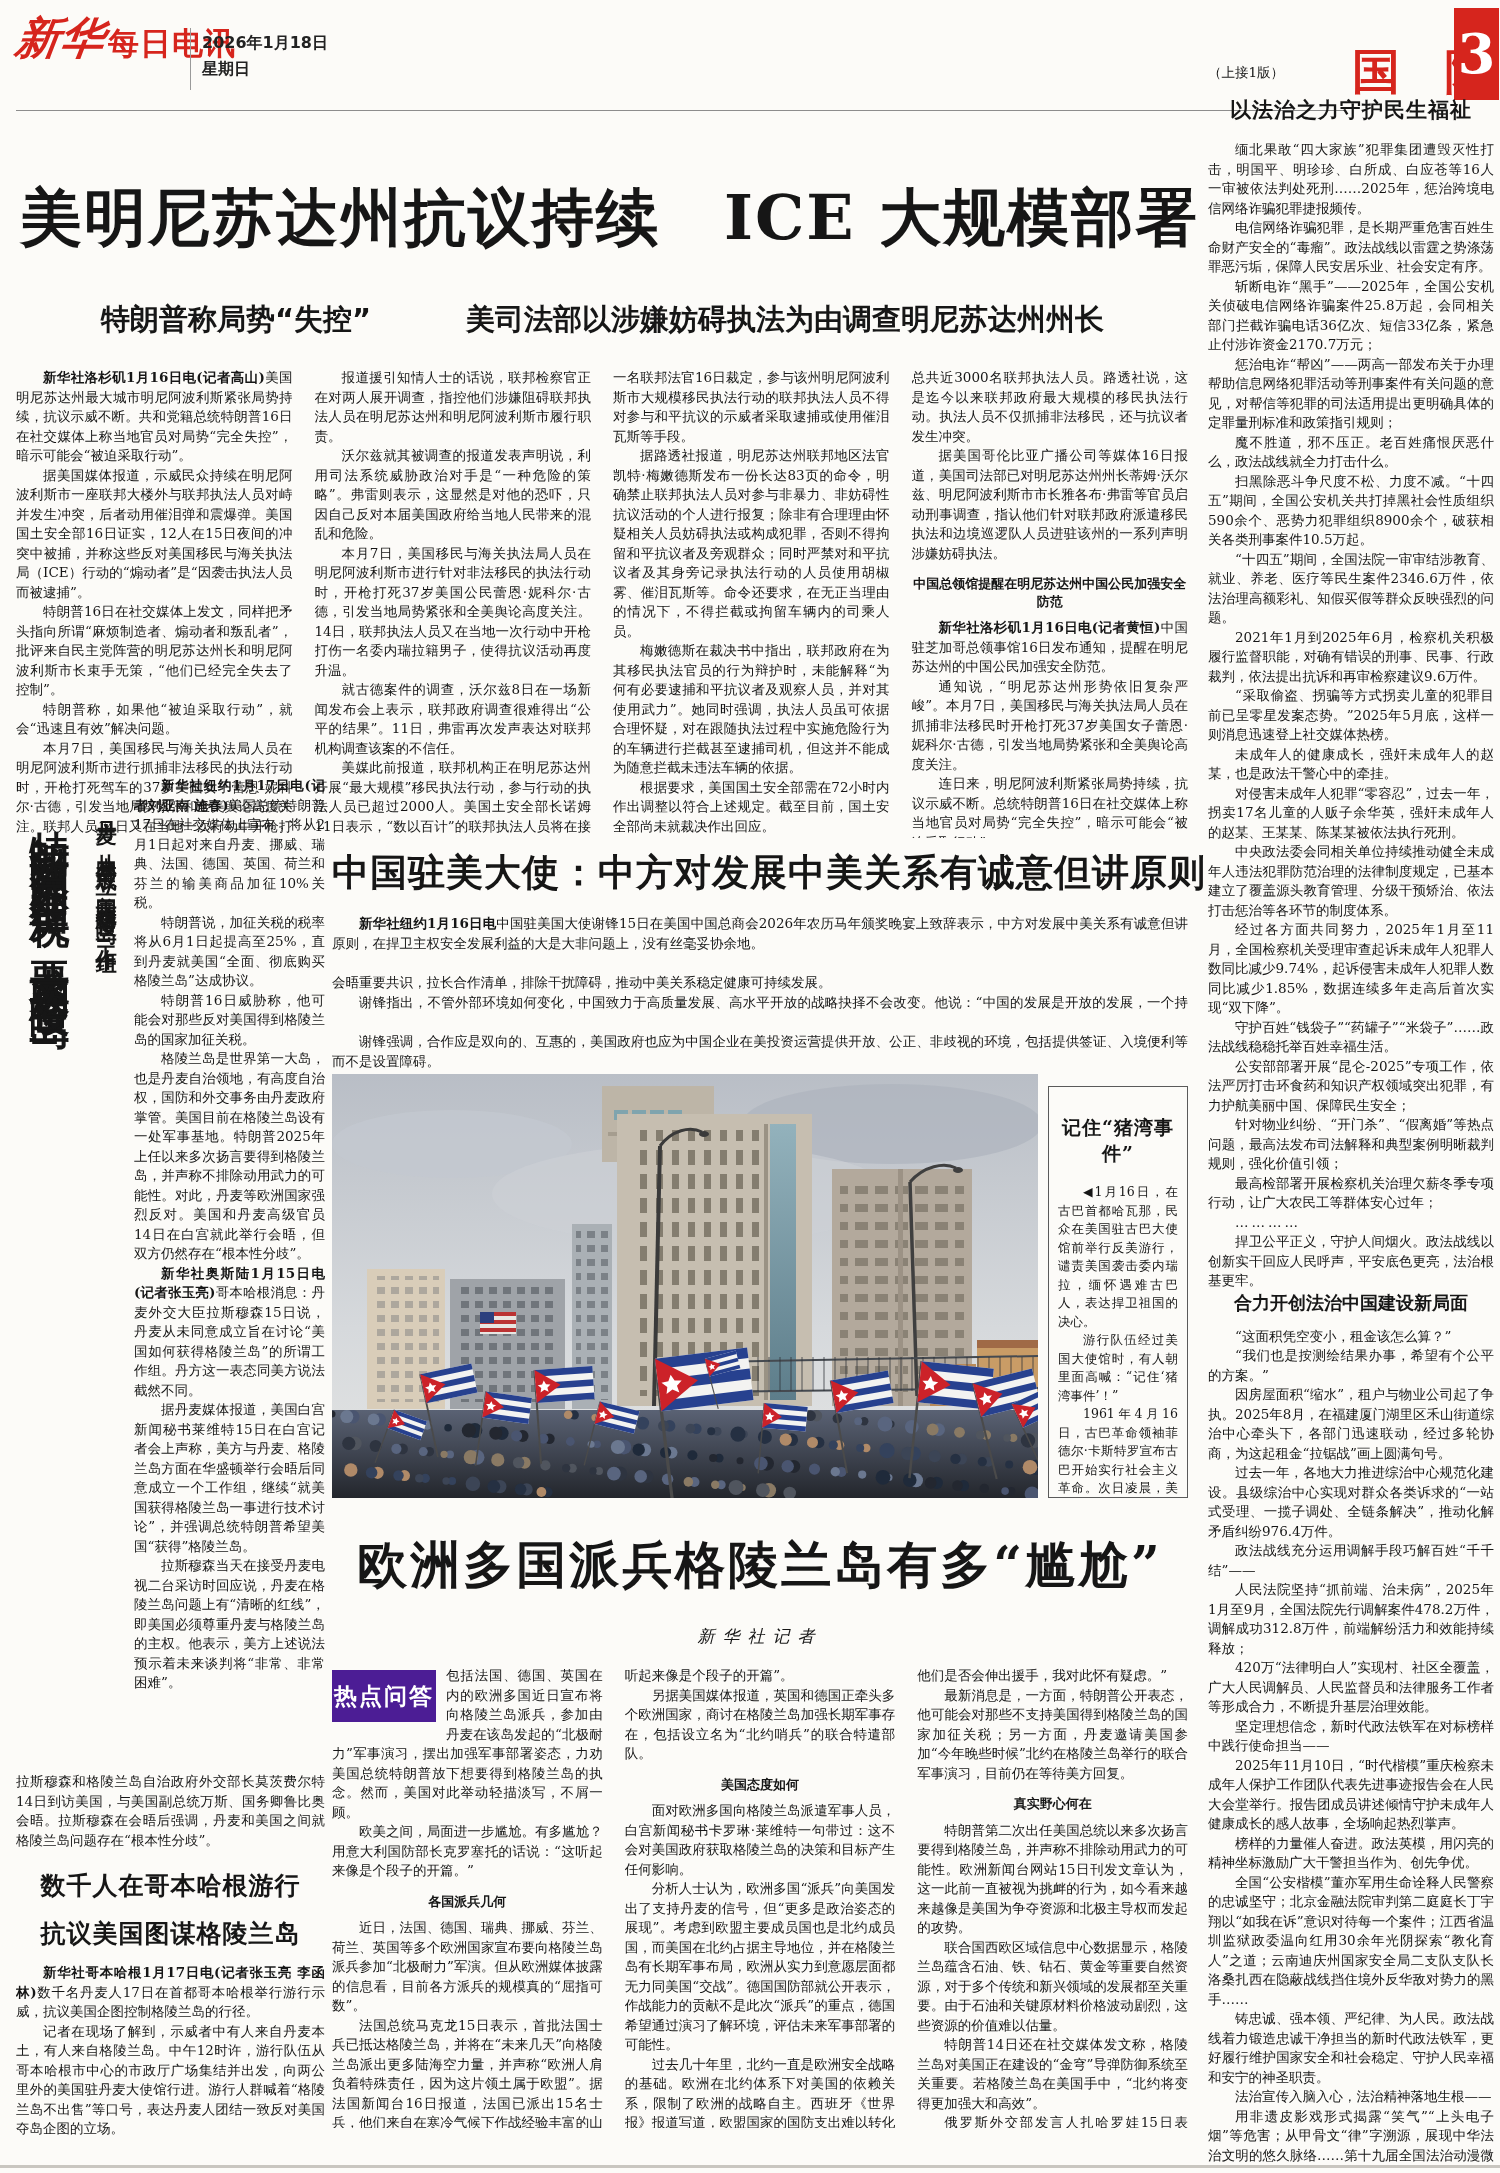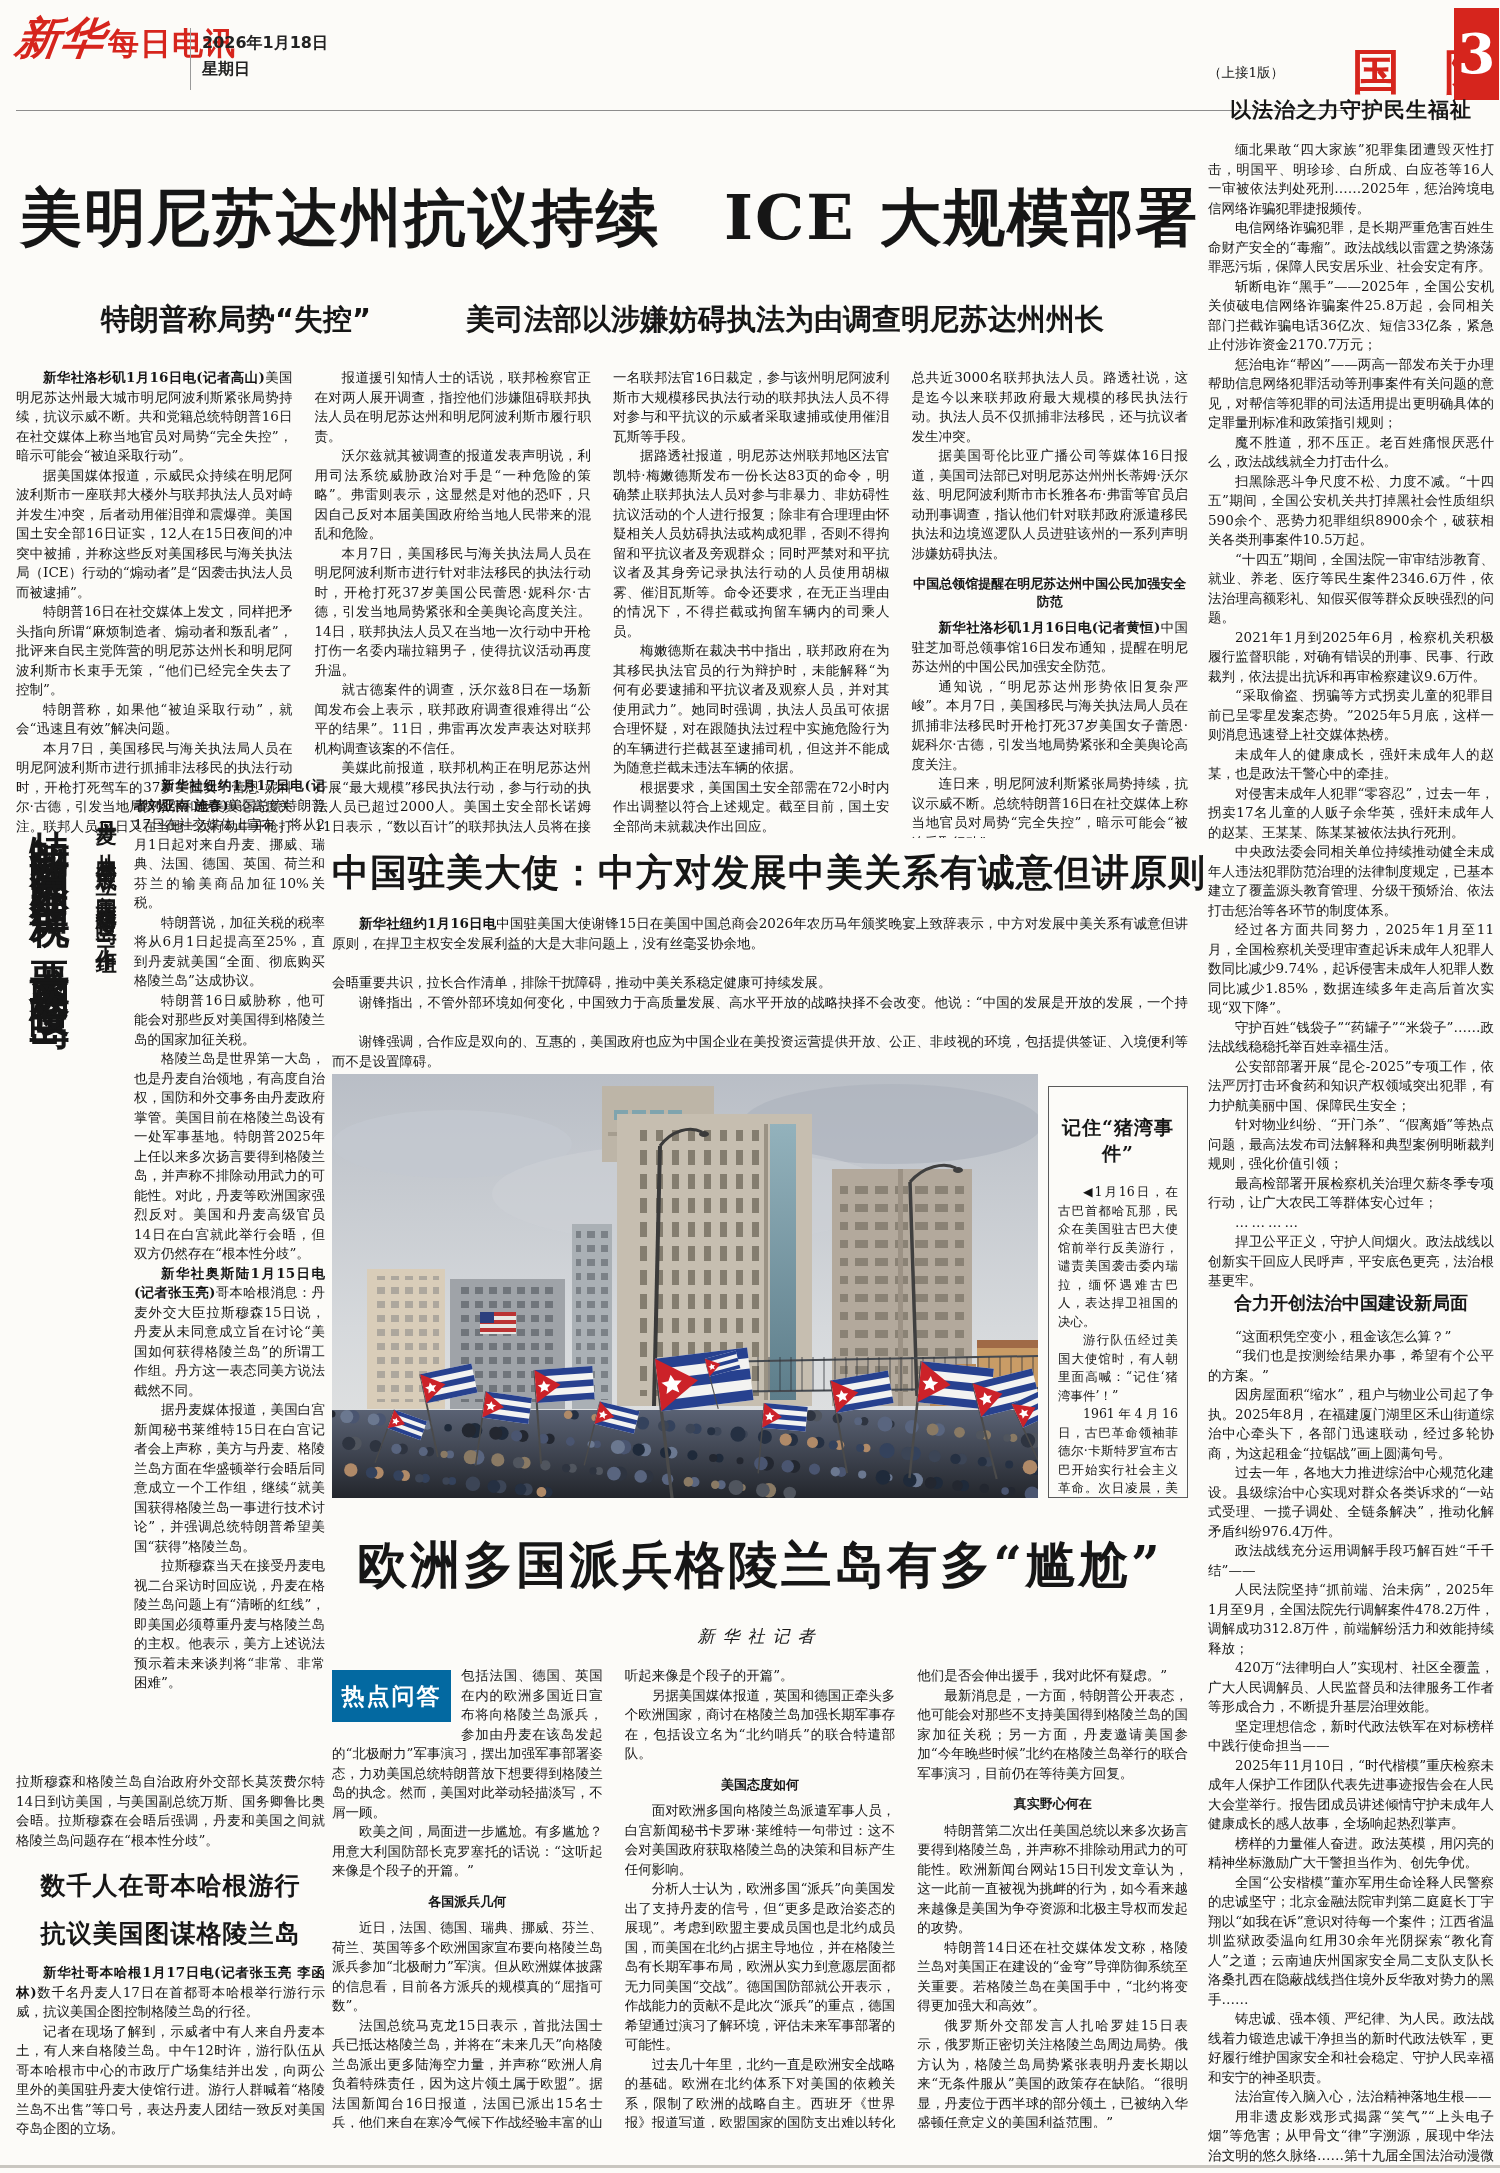--- a/index.html
+++ b/index.html
@@ -51,21 +51,21 @@
   
   .capbox{position:absolute;left:1048px;top:1086px;width:140px;height:412px;border:1px solid #5a5a5a;
           padding:10px 9px;box-sizing:border-box;overflow:hidden;}
   .cap-title{font-weight:900;font-size:19px;text-align:center;letter-spacing:1px;margin:18px 0 16px;}
   .capbox .para{font-size:12.5px;line-height:18.5px;}
   
   .awk{position:absolute;left:332px;top:1532px;width:856px;height:632px;}
   .awk-headline{text-align:center;font-weight:900;font-size:50px;letter-spacing:3px;margin:0;white-space:nowrap;}
   .awk-byline{text-align:center;font-style:italic;font-size:17px;letter-spacing:8px;margin:26px 0 18px;}
   .awk .cols{height:462px;}
-  .qa-box{float:left;width:119px;height:52px;background:#0369a1;color:#fff;display:flex;align-items:center;justify-content:center;
+  .qa-box{float:left;width:104px;height:52px;background:#4c1d95;color:#fff;display:flex;align-items:center;justify-content:center;
           font-family:"DejaVu Sans",sans-serif;font-weight:700;font-size:23px;letter-spacing:2px;margin:4px 10px 6px 0;}
   
   .law{position:absolute;left:1208px;top:64px;width:286px;height:2100px;overflow:hidden;}
   .law-cont{font-size:13.5px;margin:0 0 14px;text-indent:0;}
   .law-headline{font-weight:900;font-size:21px;text-align:center;letter-spacing:1px;margin:0 0 16px;}
   .law .t-sub{font-size:18px;margin:0 0 12px;}
   .bottom-rule{position:absolute;left:0;top:2165px;width:1500px;height:3px;background:#c9c6c0;}
 </style>
 </head>
 <body>
@@ -493,20 +493,21 @@
           <p class="para t-sub">美国态度如何</p>
           <p class="para">面对欧洲多国向格陵兰岛派遣军事人员，白宫新闻秘书卡罗琳·莱维特一句带过：这不会对美国政府获取格陵兰岛的决策和目标产生任何影响。</p>
           <p class="para">分析人士认为，欧洲多国“派兵”向美国发出了支持丹麦的信号，但“更多是政治姿态的展现”。考虑到欧盟主要成员国也是北约成员国，而美国在北约占据主导地位，并在格陵兰岛有长期军事布局，欧洲从实力到意愿层面都无力同美国“交战”。德国国防部就公开表示，作战能力的贡献不是此次“派兵”的重点，德国希望通过演习了解环境，评估未来军事部署的可能性。</p>
           <p class="para">过去几十年里，北约一直是欧洲安全战略的基础。欧洲在北约体系下对美国的依赖关系，限制了欧洲的战略自主。西班牙《世界报》报道写道，欧盟国家的国防支出难以转化为真正的自主防御能力。“欧洲在关键作战领域依赖美国，该地区唯一有效的协调机构是华盛顿主导的北约。”</p>
         </div>
       <div class="col">
           <p class="para t-cont">他们是否会伸出援手，我对此怀有疑虑。”</p>
           <p class="para">最新消息是，一方面，特朗普公开表态，他可能会对那些不支持美国得到格陵兰岛的国家加征关税；另一方面，丹麦邀请美国参加“今年晚些时候”北约在格陵兰岛举行的联合军事演习，目前仍在等待美方回复。</p>
           <p class="para t-sub">真实野心何在</p>
           <p class="para">特朗普第二次出任美国总统以来多次扬言要得到格陵兰岛，并声称不排除动用武力的可能性。欧洲新闻台网站15日刊发文章认为，这一此前一直被视为挑衅的行为，如今看来越来越像是美国为争夺资源和北极主导权而发起的攻势。</p>
+          <p class="para">联合国西欧区域信息中心数据显示，格陵兰岛蕴含石油、铁、钻石、黄金等重要自然资源，对于多个传统和新兴领域的发展都至关重要。由于石油和关键原材料价格波动剧烈，这些资源的价值难以估量。</p>
           <p class="para">特朗普14日还在社交媒体发文称，格陵兰岛对美国正在建设的“金穹”导弹防御系统至关重要。若格陵兰岛在美国手中，“北约将变得更加强大和高效”。</p>
           <p class="para">俄罗斯外交部发言人扎哈罗娃15日表示，俄罗斯正密切关注格陵兰岛周边局势。俄方认为，格陵兰岛局势紧张表明丹麦长期以来“无条件服从”美国的政策存在缺陷。“很明显，丹麦位于西半球的部分领土，已被纳入华盛顿任意定义的美国利益范围。”</p>
         </div>
     </div>
   </section>
 
   <aside class="law">
     <div class="law-cont">（上接1版）</div>
     <h2 class="law-headline">以法治之力守护民生福祉</h2>
     <div>

